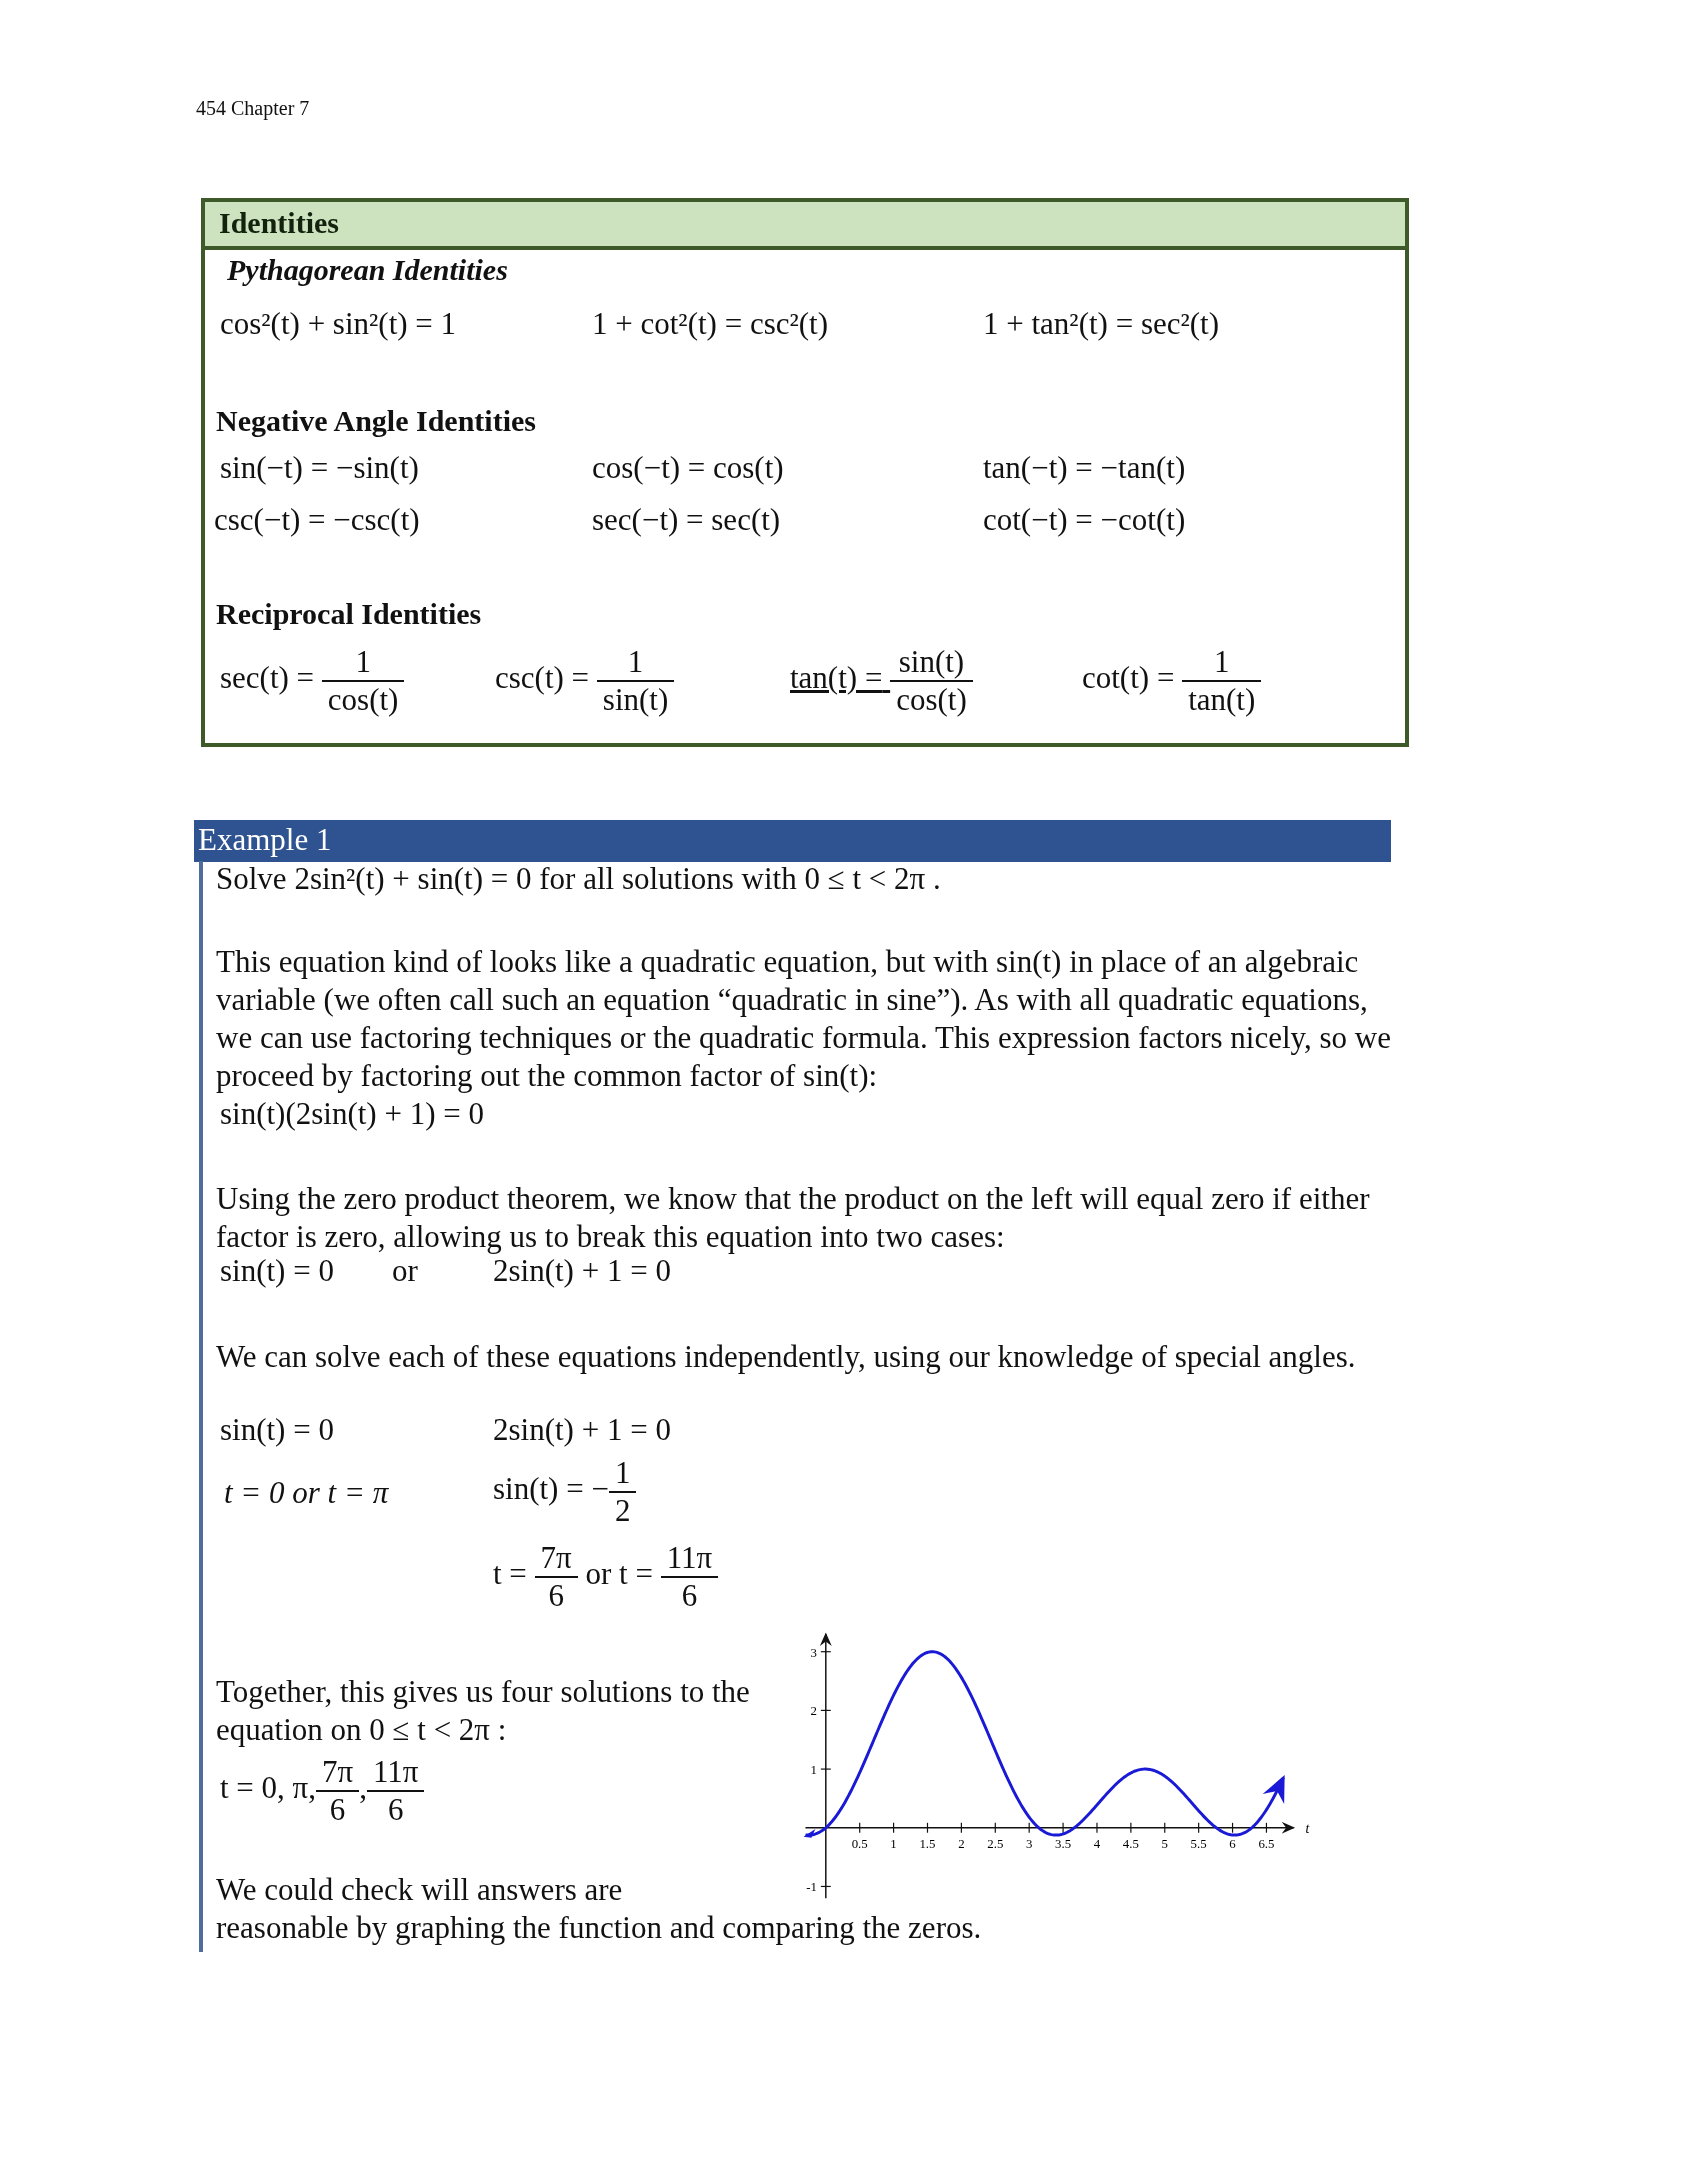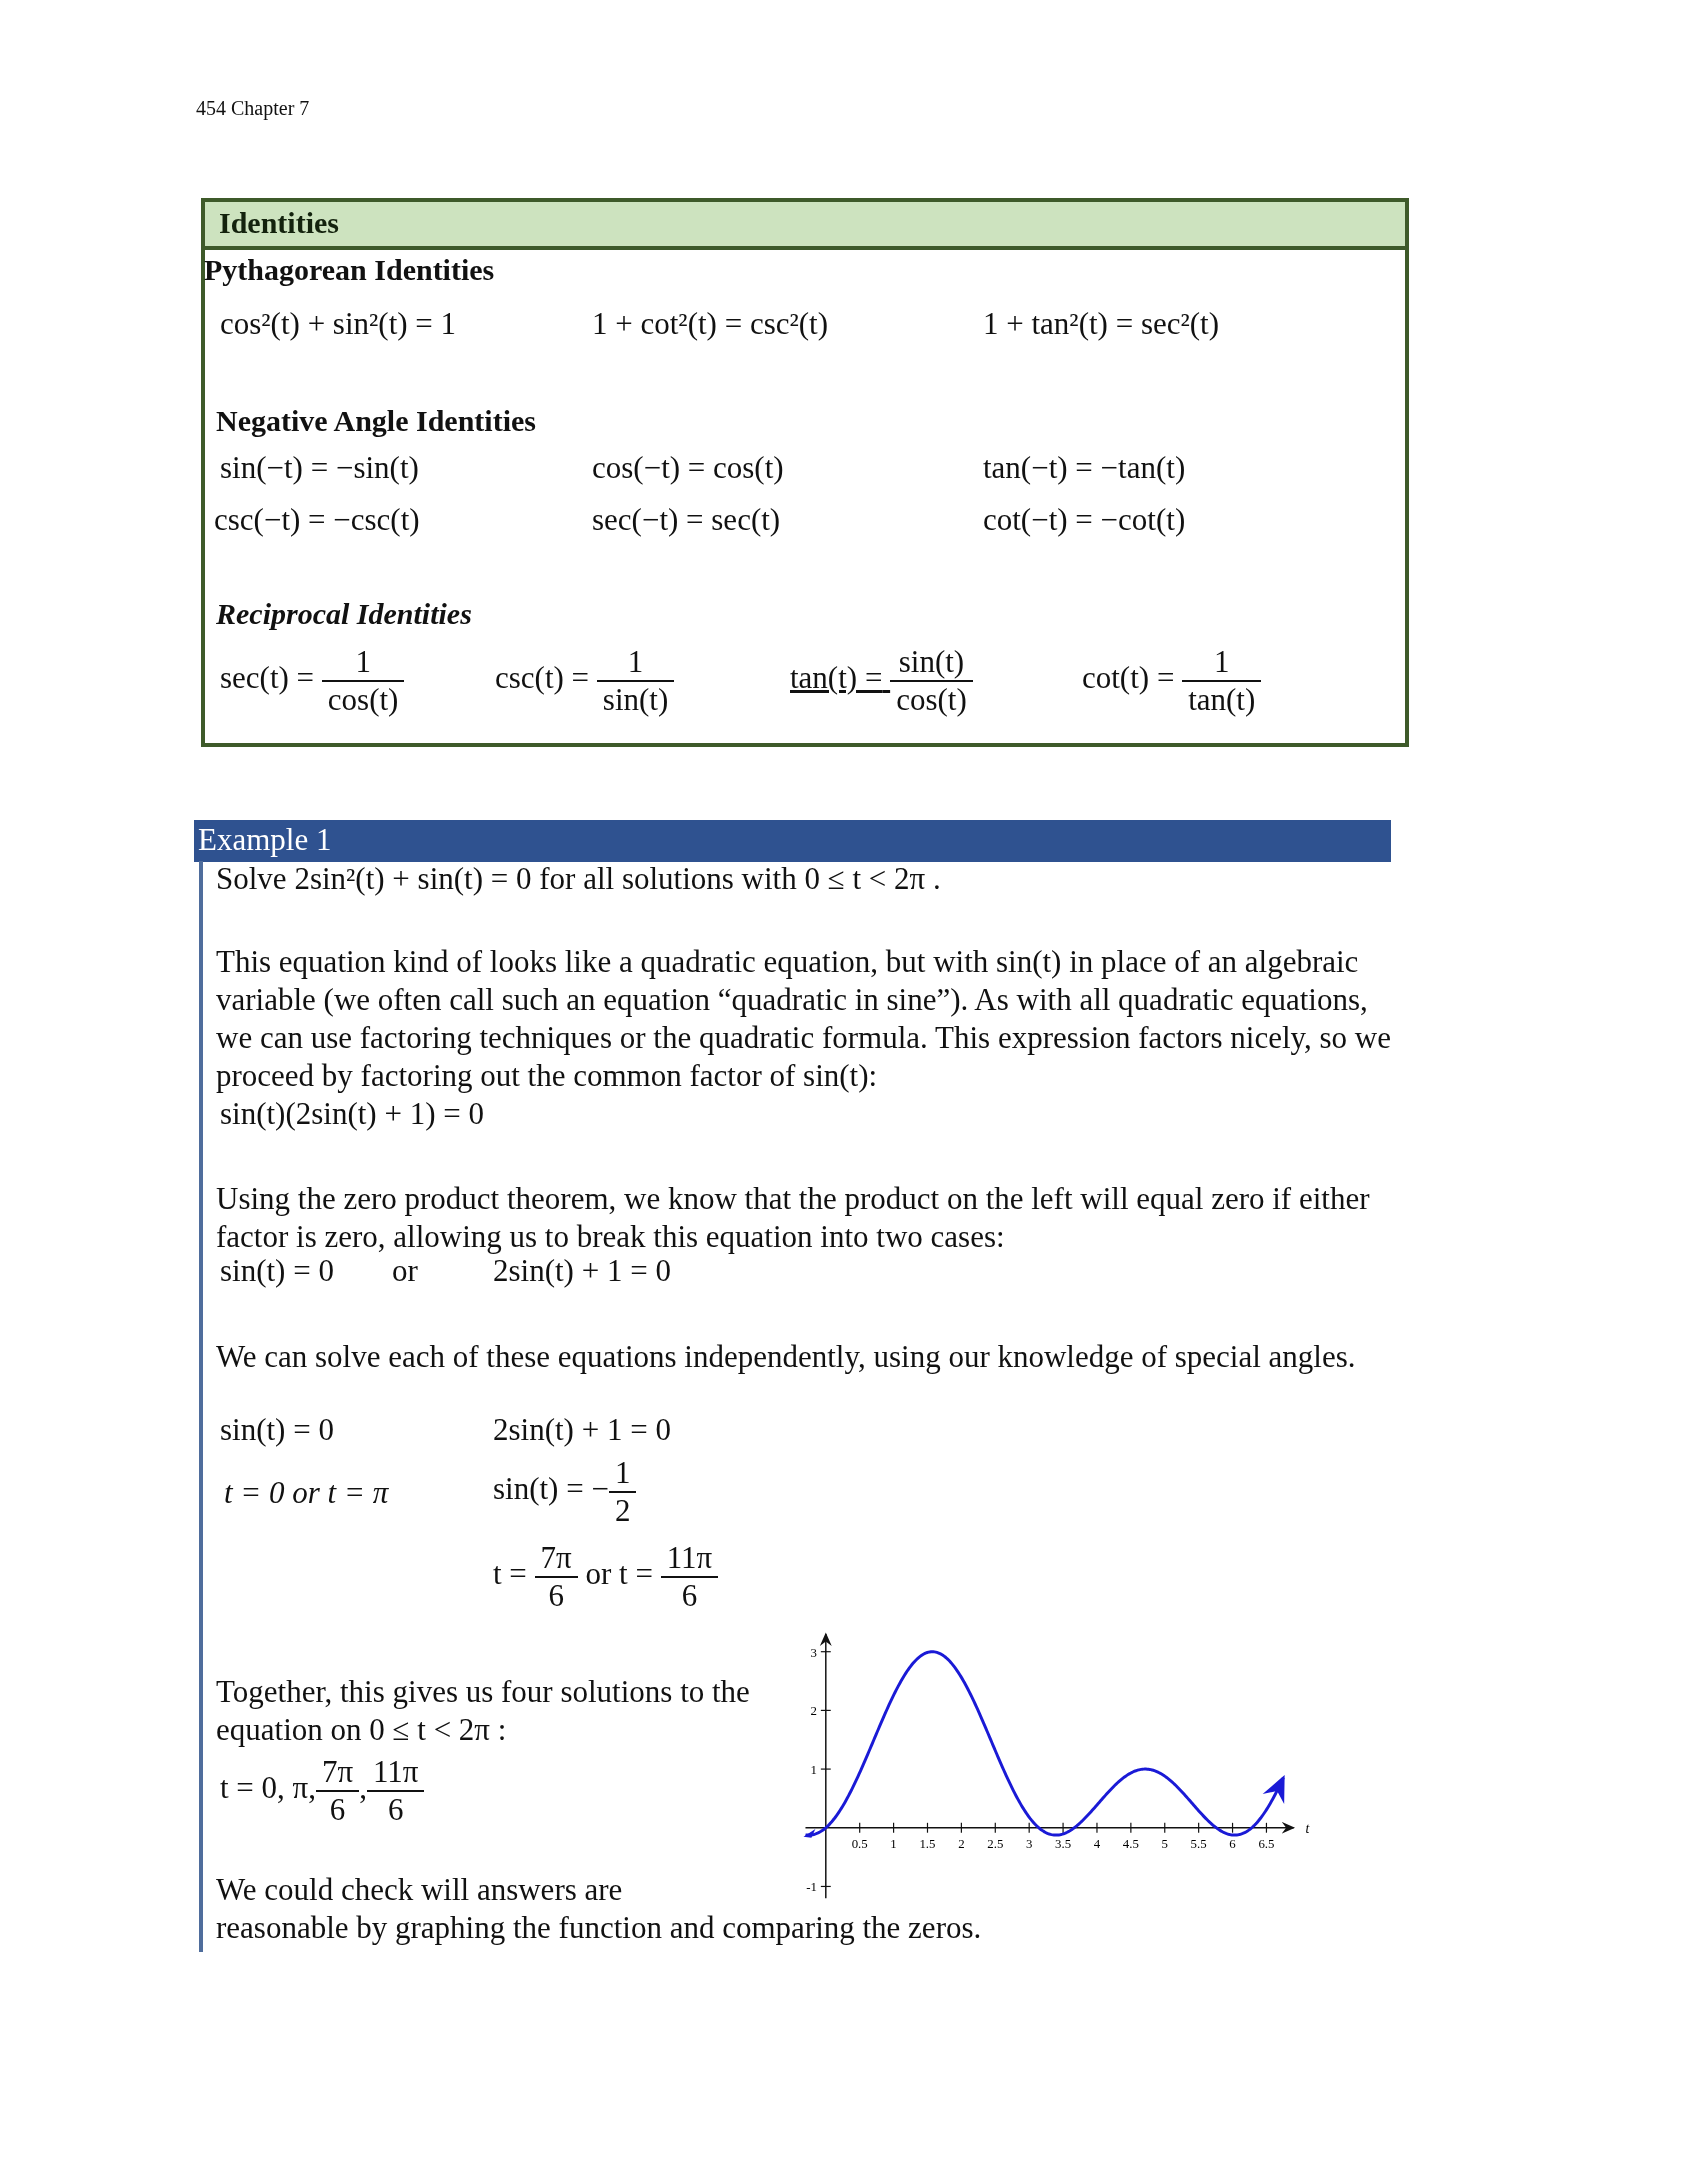--- a/index.html
+++ b/index.html
@@ -26,34 +26,34 @@
 </head>
 <body>
 
 <div class="abs running-head">454  Chapter 7</div>
 
 <div class="abs idbox">
   <div class="idbox-head">
     <span>Identities</span>
   </div>
 </div>
-<div class="abs sec-title" style="left:204px;top:253px;">Pythagorean Identities</div>
+<div class="abs sec-title" style="left:227px;top:253px;font-style:italic;">Pythagorean Identities</div>
 <div class="abs math" style="left:220px;top:306px;">cos²(t) + sin²(t) = 1</div>
 <div class="abs math" style="left:592px;top:306px;">1 + cot²(t) = csc²(t)</div>
 <div class="abs math" style="left:983px;top:306px;">1 + tan²(t) = sec²(t)</div>
 
 <div class="abs sec-title" style="left:216px;top:404px;">Negative Angle Identities</div>
 <div class="abs math" style="left:220px;top:450px;">sin(−t) = −sin(t)</div>
 <div class="abs math" style="left:592px;top:450px;">cos(−t) = cos(t)</div>
 <div class="abs math" style="left:983px;top:450px;">tan(−t) = −tan(t)</div>
 <div class="abs math" style="left:214px;top:502px;">csc(−t) = −csc(t)</div>
 <div class="abs math" style="left:592px;top:502px;">sec(−t) = sec(t)</div>
 <div class="abs math" style="left:983px;top:502px;">cot(−t) = −cot(t)</div>
 
-<div class="abs sec-title" style="left:216px;top:597px;font-style:italic;">Reciprocal Identities</div>
+<div class="abs sec-title" style="left:216px;top:597px;">Reciprocal Identities</div>
 <div class="abs math" style="left:220px;top:644px;">
   <span>sec(t) =</span>
   <span class="frac"><span class="num">1</span><span class="den">cos(t)</span></span>
 </div>
 <div class="abs math" style="left:495px;top:644px;">
   <span>csc(t) =</span>
   <span class="frac"><span class="num">1</span><span class="den">sin(t)</span></span>
 </div>
 <div class="abs math" style="left:790px;top:644px;text-decoration:underline;">
   <span>tan(t) =</span>

